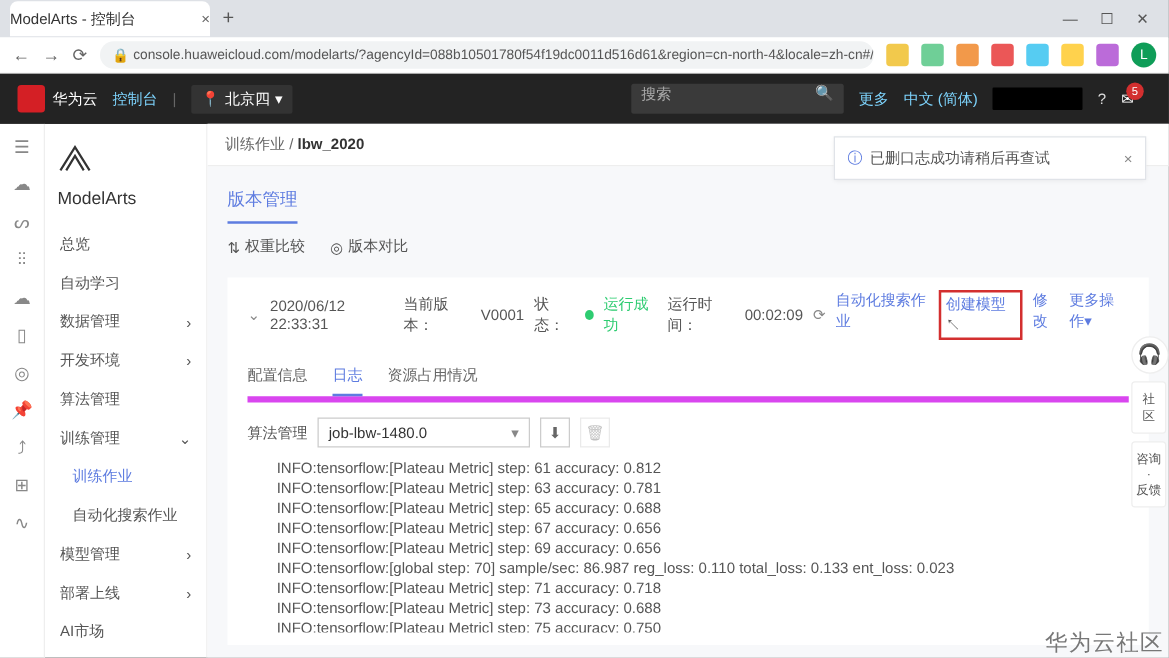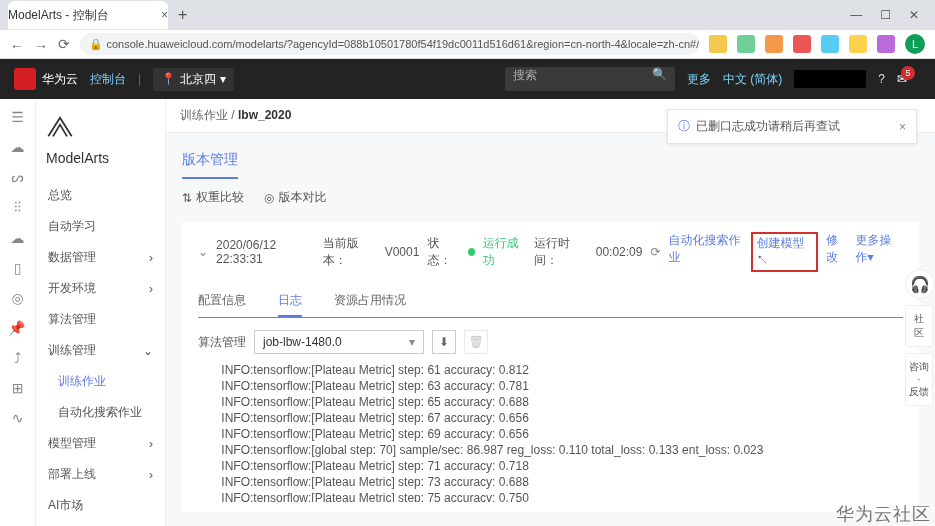--- a/index.html
+++ b/index.html
@@ -47,21 +47,21 @@
     .tool-link{display:flex;align-items:center;gap:4px;cursor:pointer}
     .card{background:#fff;padding:10px 16px;margin-top:6px}
     .job-meta{display:flex;align-items:center;gap:8px;font-size:12px;color:#555;flex-wrap:nowrap}
     .chev{color:#888}
     .status-dot{width:8px;height:8px;background:#2ecc71;border-radius:50%;display:inline-block}
     .status-txt{color:#2ecc71}
     .refresh{color:#888;cursor:pointer}
     .job-actions{margin-left:auto;display:flex;gap:8px;font-size:12px}
     .job-actions a{color:#5e7ce0;cursor:pointer}
     .highlight-box{border:2px solid #d32f2f;padding:1px 4px}
-    .tabs{display:flex;gap:32px;margin-top:14px;border-bottom:1px solid #d946ef}
+    .tabs{display:flex;gap:20px;margin-top:14px;border-bottom:5px solid #d946ef}
     .tab-item{padding:6px 0;color:#666;cursor:pointer;font-size:12px}
     .tab-item.active{color:#5e7ce0;border-bottom:2px solid #5e7ce0}
     .log-sel-row{display:flex;align-items:center;gap:8px;margin-top:12px;font-size:12px;color:#555}
     .select-box{border:1px solid #ccc;height:24px;width:170px;display:flex;align-items:center;padding:0 8px;color:#333}
     .sel-caret{margin-left:auto;color:#888}
     .icon-btn{width:24px;height:24px;border:1px solid #ccc;display:flex;align-items:center;justify-content:center;color:#666;cursor:pointer}
     .log-area{background:#fff;margin-top:8px;font-family:Consolas,monospace;font-size:12px;color:#555;line-height:16px;white-space:pre;height:140px;overflow:hidden}
     .log-line{white-space:pre}
     .float-widgets{position:absolute;right:0;top:170px;display:flex;flex-direction:column;gap:6px}
     .fw{width:28px;background:#fff;border:1px solid #eee;color:#555;font-size:10px;text-align:center;padding:6px 2px;border-radius:3px}

